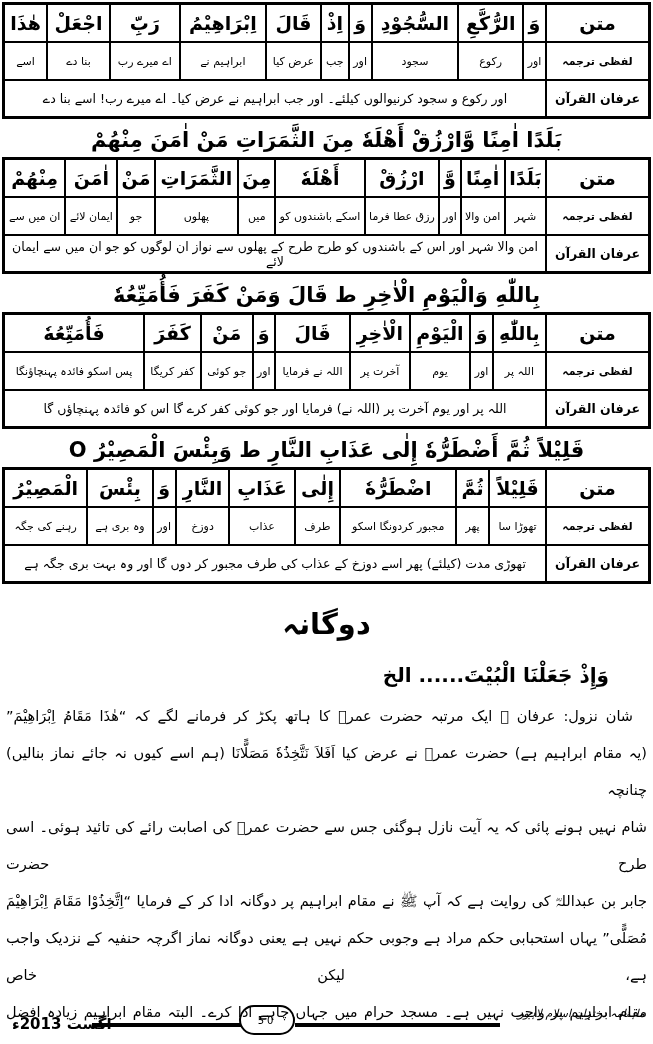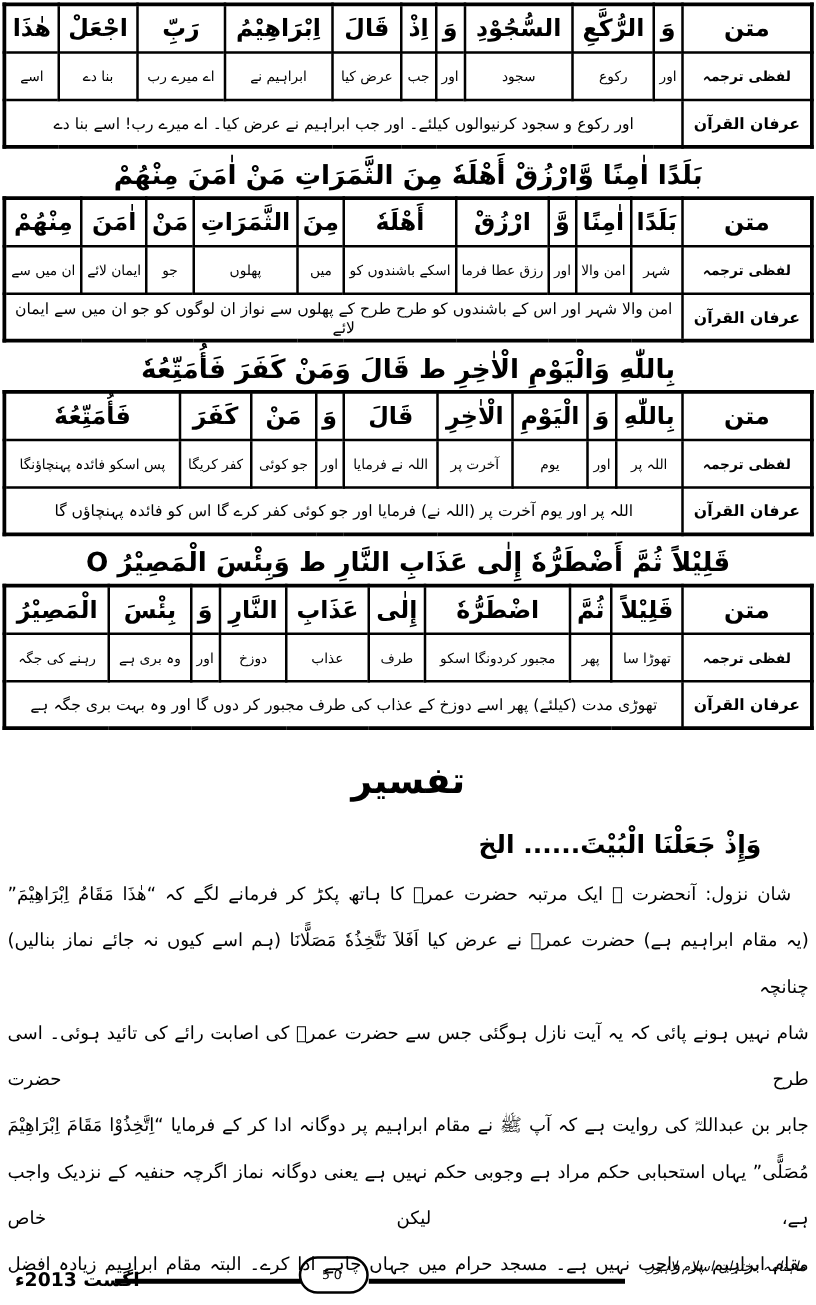--- a/index.html
+++ b/index.html
@@ -237,25 +237,25 @@
       <td>وہ بری ہے</td>
       <td>رہنے کی جگہ</td>
     </tr>
     <tr class="irfan-row">
       <td class="lbl">عرفان القرآن</td>
       <td class="irfan-cell" colspan="9">تھوڑی مدت (کیلئے) پھر اسے دوزخ کے عذاب کی طرف مجبور کر دوں گا اور وہ بہت بری جگہ ہے</td>
     </tr>
   </tbody>
     </table>
 
-  <div class="tafsir-h">تفسیر</div>
+  <div class="tafsir-h">دوگانہ</div>
   <div class="tafsir-sub">وَإِذْ جَعَلْنَا الْبُيْتَ...... الخ</div>
 
   <div class="tafsir-body">
-    <div class="tline first">شان نزول: آنحضرت ﷺ ایک مرتبہ حضرت عمرؓ کا ہاتھ پکڑ کر فرمانے لگے کہ “هٰذَا مَقَامُ اِبْرَاهِيْمَ”</div>
+    <div class="tline first">شان نزول: عرفان ﷺ ایک مرتبہ حضرت عمرؓ کا ہاتھ پکڑ کر فرمانے لگے کہ “هٰذَا مَقَامُ اِبْرَاهِيْمَ”</div>
     <div class="tline">(یہ مقام ابراہیم ہے) حضرت عمرؓ نے عرض کیا اَفَلاَ نَتَّخِذُهٗ مَصَلًّانَا (ہم اسے کیوں نہ جائے نماز بنالیں) چنانچہ</div>
     <div class="tline">شام نہیں ہونے پائی کہ یہ آیت نازل ہوگئی جس سے حضرت عمرؓ کی اصابت رائے کی تائید ہوئی۔ اسی طرح حضرت</div>
     <div class="tline">جابر بن عبداللہؓ کی روایت ہے کہ آپ ﷺ نے مقام ابراہیم پر دوگانہ ادا کر کے فرمایا “اِتَّخِذُوْا مَقَامَ اِبْرَاهِيْمَ</div>
     <div class="tline">مُصَلًّى” یہاں استحبابی حکم مراد ہے وجوبی حکم نہیں ہے یعنی دوگانہ نماز اگرچہ حنفیہ کے نزدیک واجب ہے، لیکن خاص</div>
     <div class="tline last">مقام ابراہیم پر واجب نہیں ہے۔ مسجد حرام میں جہاں چاہے ادا کرے۔ البتہ مقام ابراہیم زیادہ افضل ہے۔</div>
   </div>
 
   <div class="footer">
     <span class="f-magazine">ماہنامہ دختران اسلام لاہور</span>
     <div class="f-line-right"></div>

